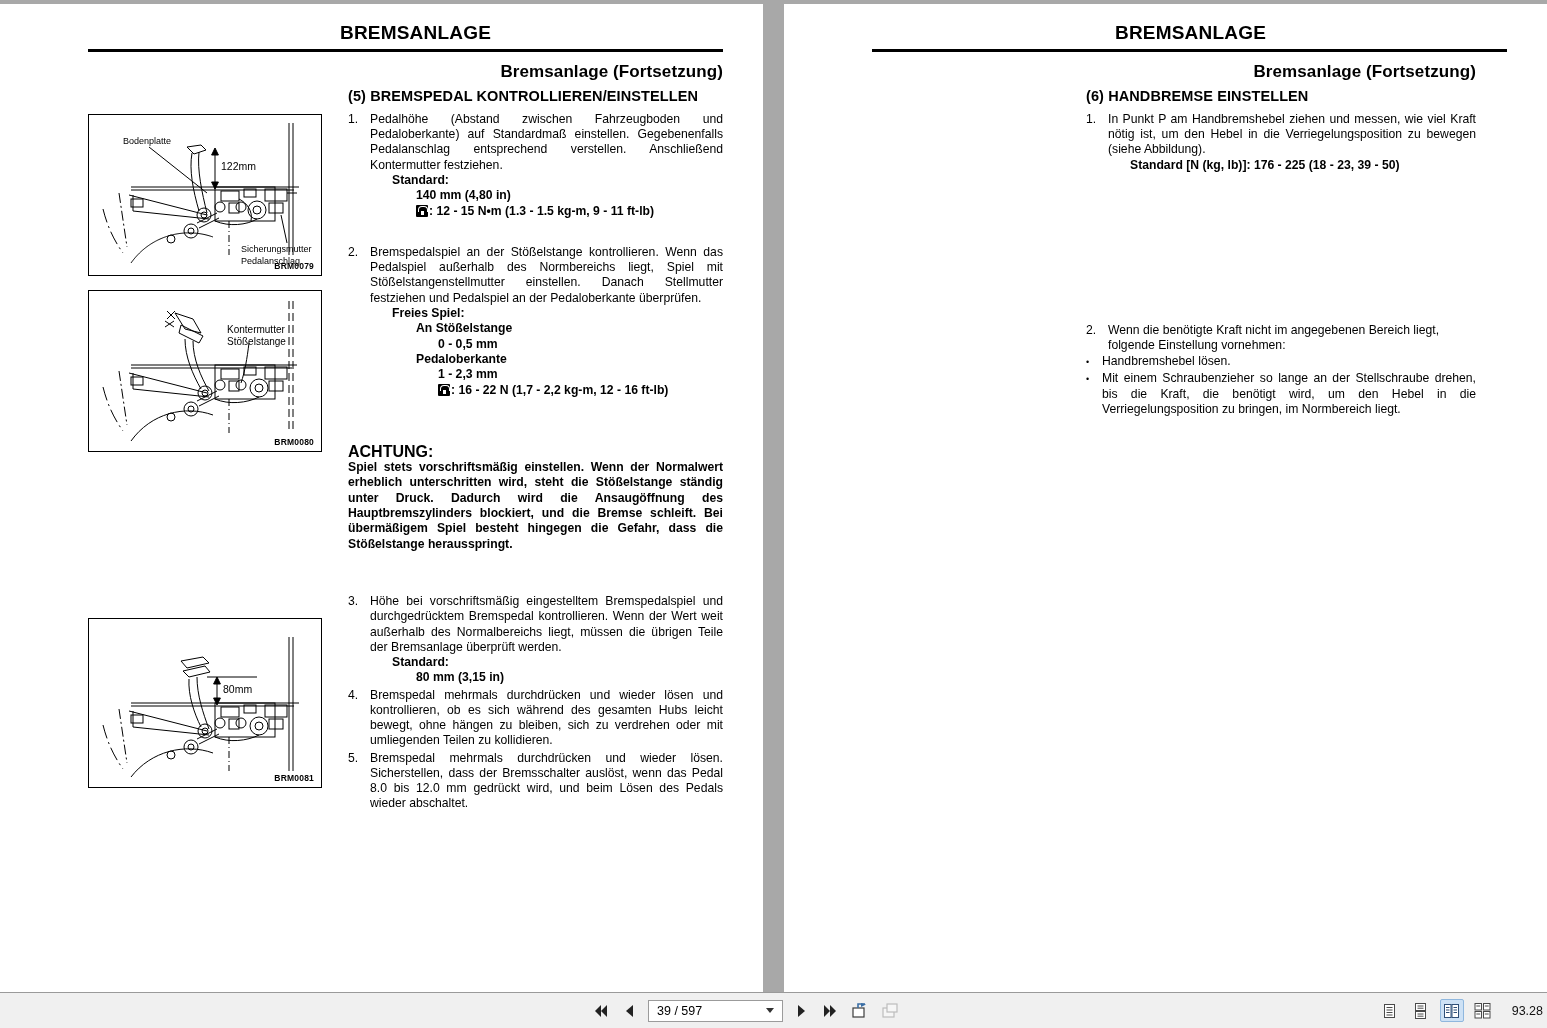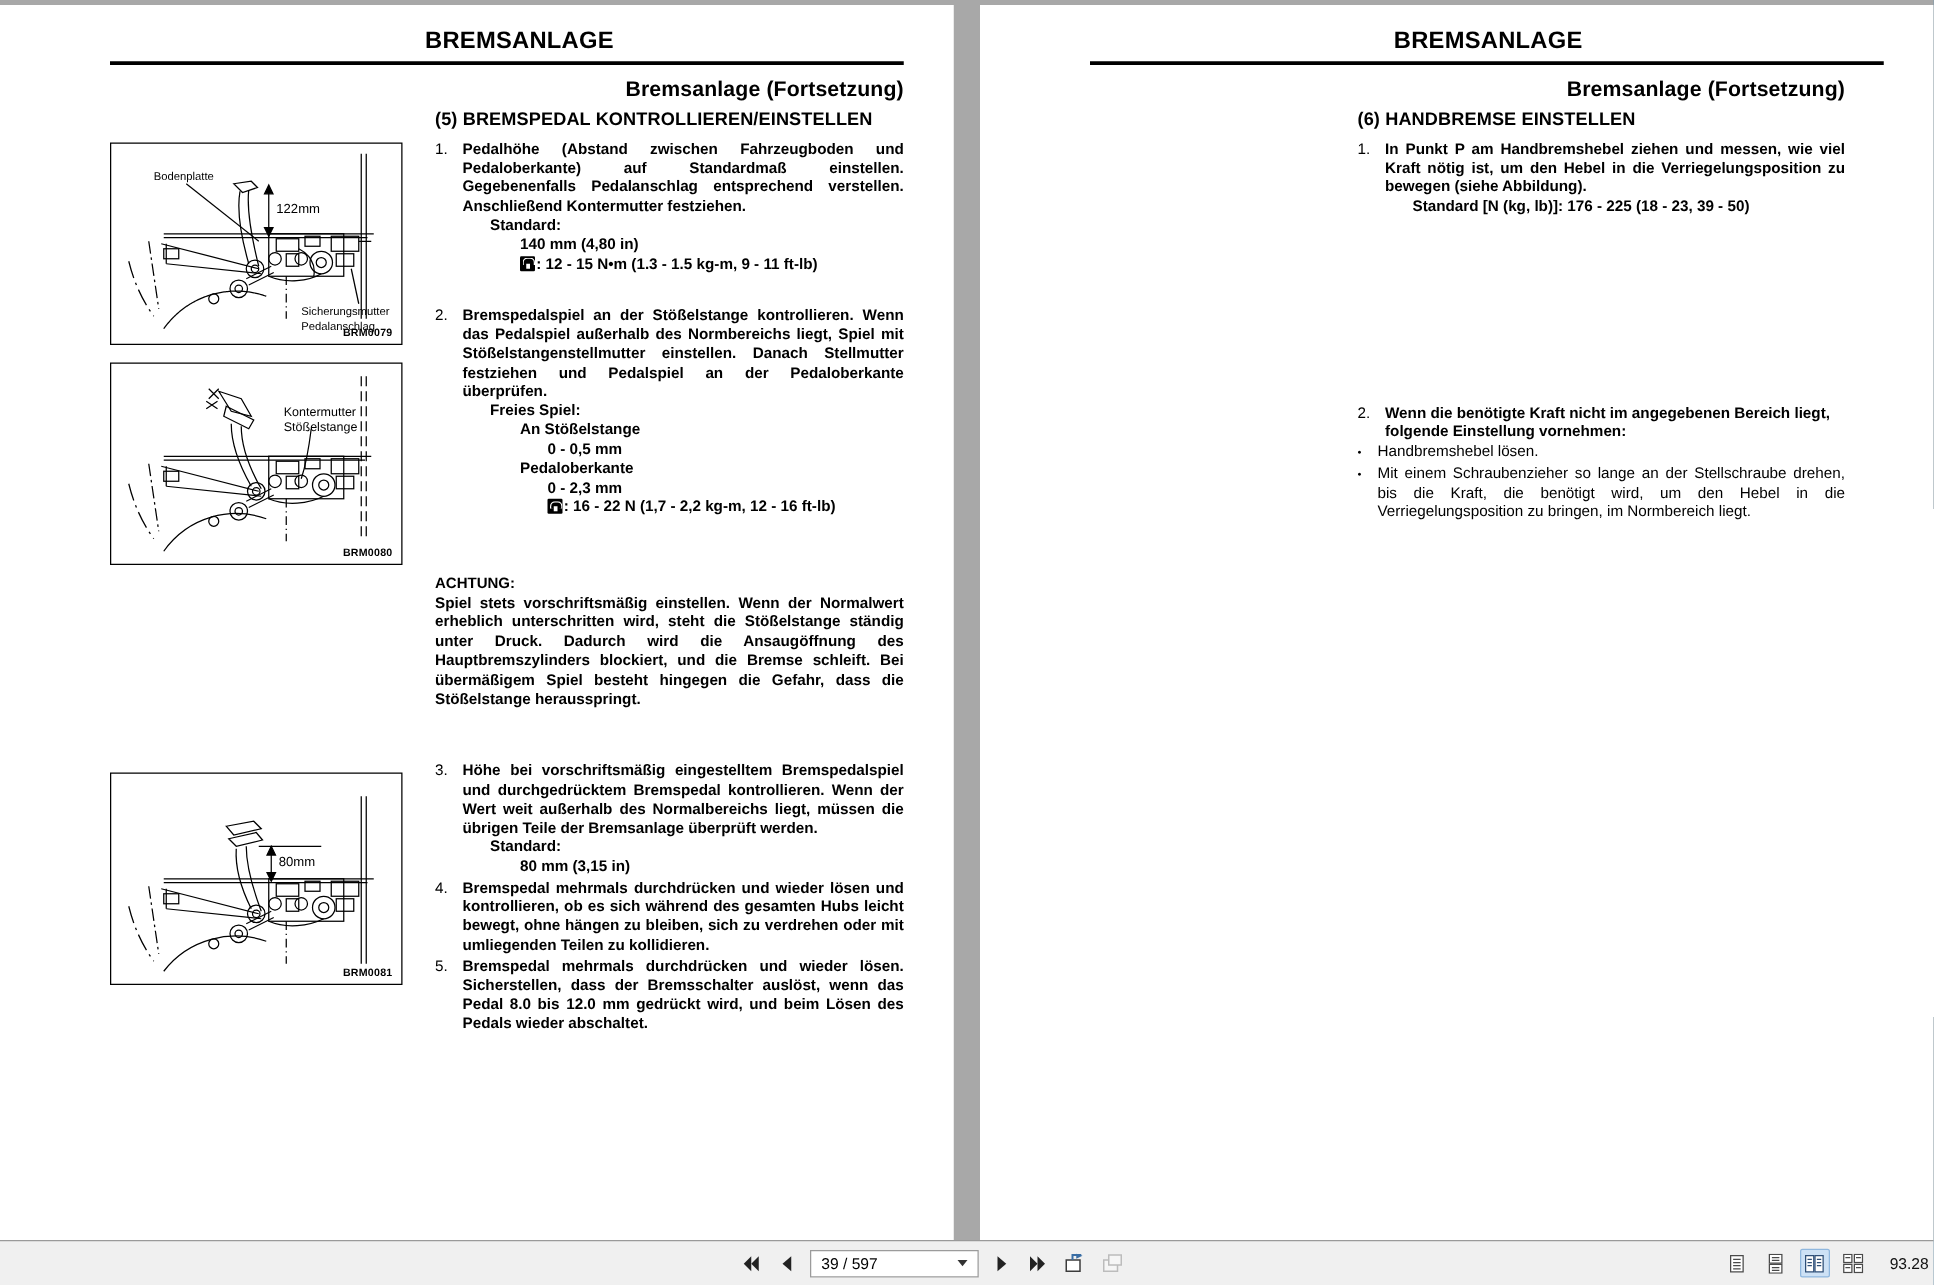--- a/index.html
+++ b/index.html
@@ -107,21 +107,20 @@
     margin-top: 2px;
   }
   .num-item .n {
     width: 22px;
     flex: 0 0 22px;
   }
   .num-item .b {
     flex: 1;
     text-align: justify;
     text-justify: inter-word;
-    font-weight: bold;
   }
   .num-item .b.nojust { text-align: left; }
 
   .bullet-item {
     display: flex;
     font-size: 12.2px;
     line-height: 15.2px;
     color: #000;
     margin-top: 1px;
   }
@@ -139,21 +138,21 @@
     line-height: 15.4px;
     color: #000;
   }
   .ind1 { padding-left: 44px; }
   .ind2 { padding-left: 68px; }
   .ind3 { padding-left: 90px; }
   .gap-md { height: 24px; }
   .gap-lg { height: 46px; }
 
   .warn-title {
-    font-size: 12px;
+    font-size: 16px;
     font-weight: bold;
     color: #000;
     line-height: 15.4px;
   }
   .warn-body {
     font-size: 12.2px;
     font-weight: bold;
     line-height: 15.4px;
     color: #000;
     text-align: justify;
@@ -505,21 +504,21 @@
           <div class="gap-md"></div>
 
           <div class="num-item">
             <div class="n">2.</div>
             <div class="b">Bremspedalspiel an der Stößelstange kontrollieren. Wenn das Pedalspiel außerhalb des Normbereichs liegt, Spiel mit Stößelstangenstellmutter einstellen. Danach Stellmutter festziehen und Pedalspiel an der Pedaloberkante überprüfen.</div>
           </div>
           <div class="spec ind1">Freies Spiel:</div>
           <div class="spec ind2">An Stößelstange</div>
           <div class="spec ind3">0 - 0,5 mm</div>
           <div class="spec ind2">Pedaloberkante</div>
-          <div class="spec ind3">0 - 2,3 mm</div>
+          <div class="spec ind3">1 - 2,3 mm</div>
           <div class="spec ind3">
             <span class="torque-icon"></span><span>: 16 - 22 N (1,7 - 2,2 kg-m, 12 - 16 ft-lb)</span>
           </div>
 
           <div class="gap-lg"></div>
 
           <div class="warn-title">ACHTUNG:</div>
           <div class="warn-body">Spiel stets vorschriftsmäßig einstellen. Wenn der Normalwert erheblich unterschritten wird, steht die Stößelstange ständig unter Druck. Dadurch wird die Ansaugöffnung des Hauptbremszylinders blockiert, und die Bremse schleift. Bei übermäßigem Spiel besteht hingegen die Gefahr, dass die Stößelstange herausspringt.</div>
 
           <div style="height:40px"></div>

